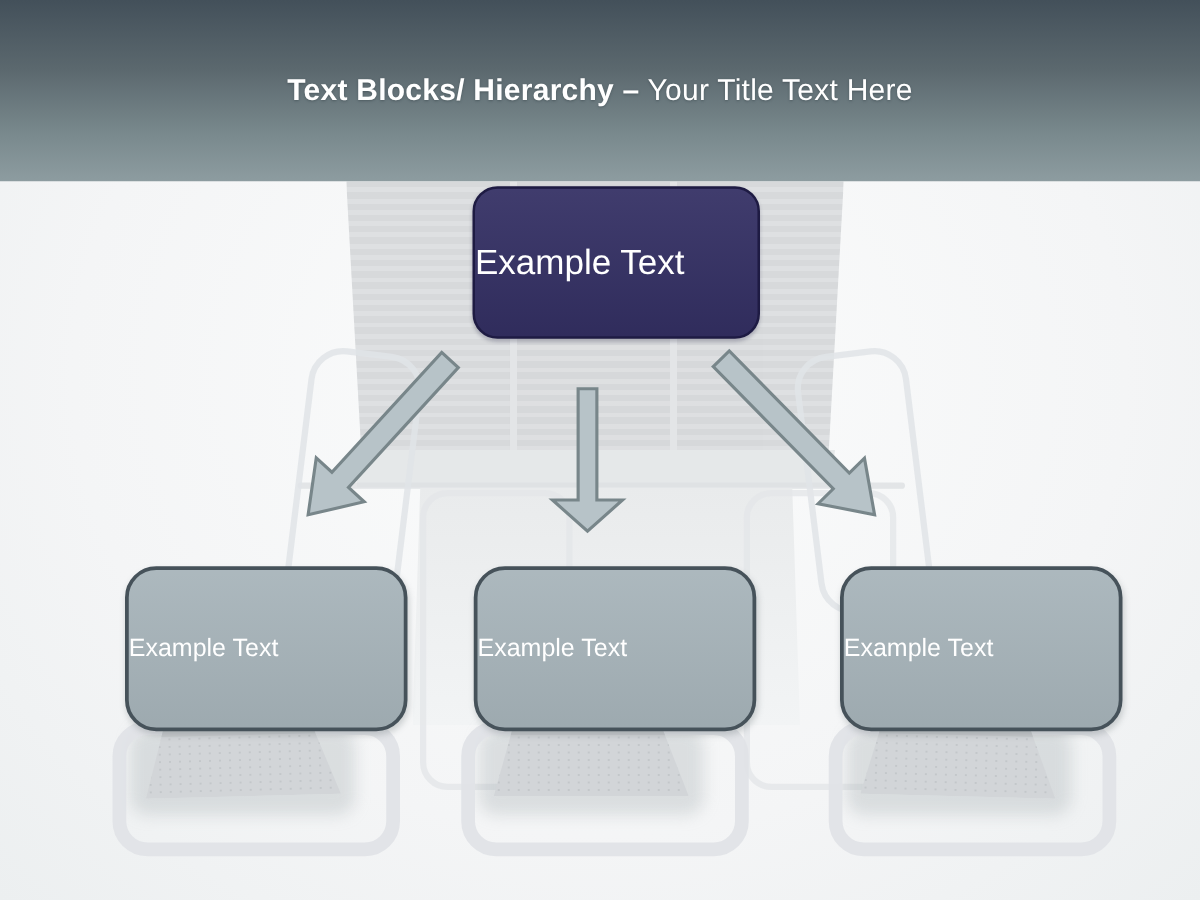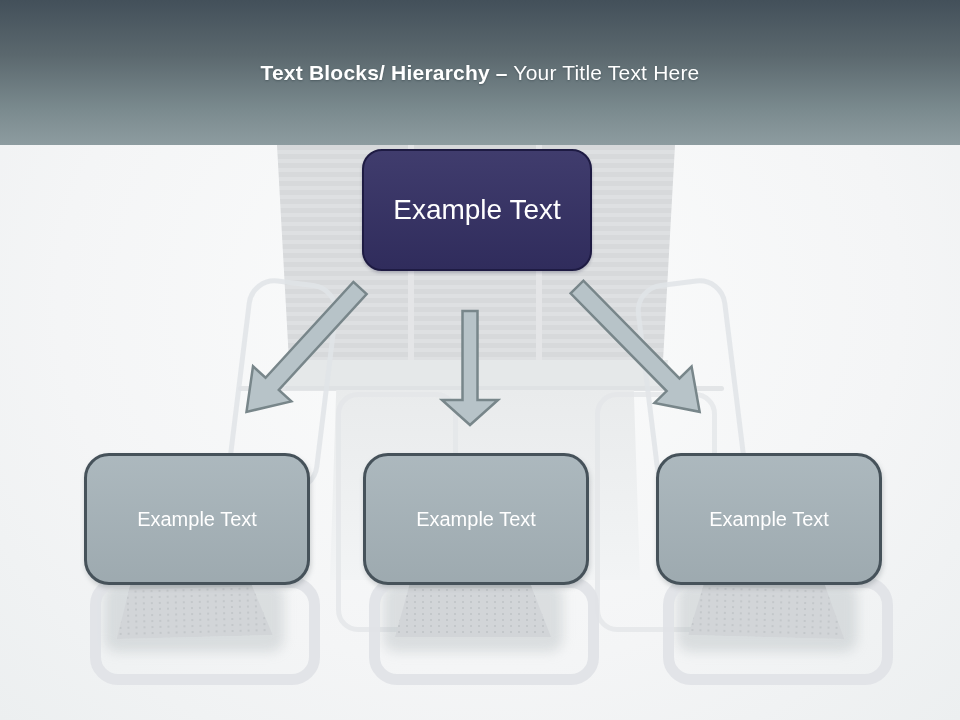--- a/index.html
+++ b/index.html
@@ -21,21 +21,21 @@
     font-family:"Liberation Sans",sans-serif;
     background:radial-gradient(ellipse at 50% 42%, #fbfcfc 0%, var(--canvas-background) 62%, #eceff0 100%);
   }
   
   .header{
     position:absolute;left:0;top:0;width:960px;height:145px;
     background:linear-gradient(180deg, var(--header-gradient-top) 0%, #5b686e 38%, #7a8a8e 75%, var(--header-gradient-bottom) 100%);
     display:flex;align-items:center;justify-content:center;z-index:10;
   }
   .title{
-    margin:0;font-size:21px;font-weight:400;color:var(--title-text);
+    margin:0;font-size:24px;font-weight:400;color:var(--title-text);
     letter-spacing:.2px;text-shadow:0 1px 2px rgba(30,40,45,.35);white-space:nowrap;
   }
   .title .bold{font-weight:700;}
   
   .wm{position:absolute;z-index:1;}
   .tower{
     left:277px;top:145px;width:398px;height:215px;opacity:.9;
     background-color:#d7d9db;
     background-image:
       linear-gradient(90deg, rgba(0,0,0,0) 0 131px, #e1e3e5 131px 137px, rgba(0,0,0,0) 137px 259px, #e1e3e5 259px 265px, rgba(0,0,0,0) 265px 100%),
@@ -67,22 +67,22 @@
     background-size:8px 6px;
     clip-path:polygon(10% 0, 86% 0, 100% 100%, 0 100%);
     box-shadow:inset 0 7px 0 #c9cccf;
   }
   .kb-shadow{width:180px;height:70px;background:rgba(150,160,166,.28);border-radius:14px;filter:blur(6px);}
   
   .arrows{position:absolute;left:0;top:0;z-index:2;pointer-events:none;}
   .arrow{fill:var(--arrow-fill);stroke:var(--arrow-stroke);stroke-width:2.5;stroke-linejoin:miter;pointer-events:auto;}
   
   .node{
-    position:absolute;z-index:3;display:flex;align-items:center;justify-content:center;
-    color:var(--node-text);text-align:center;
+    position:absolute;z-index:3;display:flex;align-items:center;justify-content:flex-start;
+    color:var(--node-text);text-align:center;margin-left:16px;
   }
   .node.root{
     left:362px;top:149px;width:226px;height:118px;border-radius:20px;
     background-color:var(--root-node-fill);
     background-image:linear-gradient(180deg, rgba(255,255,255,.06), rgba(0,0,0,.08));
     border:2.5px solid var(--root-node-border);
     font-size:28px;box-shadow:0 2px 3px rgba(40,40,70,.25);
   }
   .node.child{
     width:220px;height:126px;top:453px;border-radius:25px;

